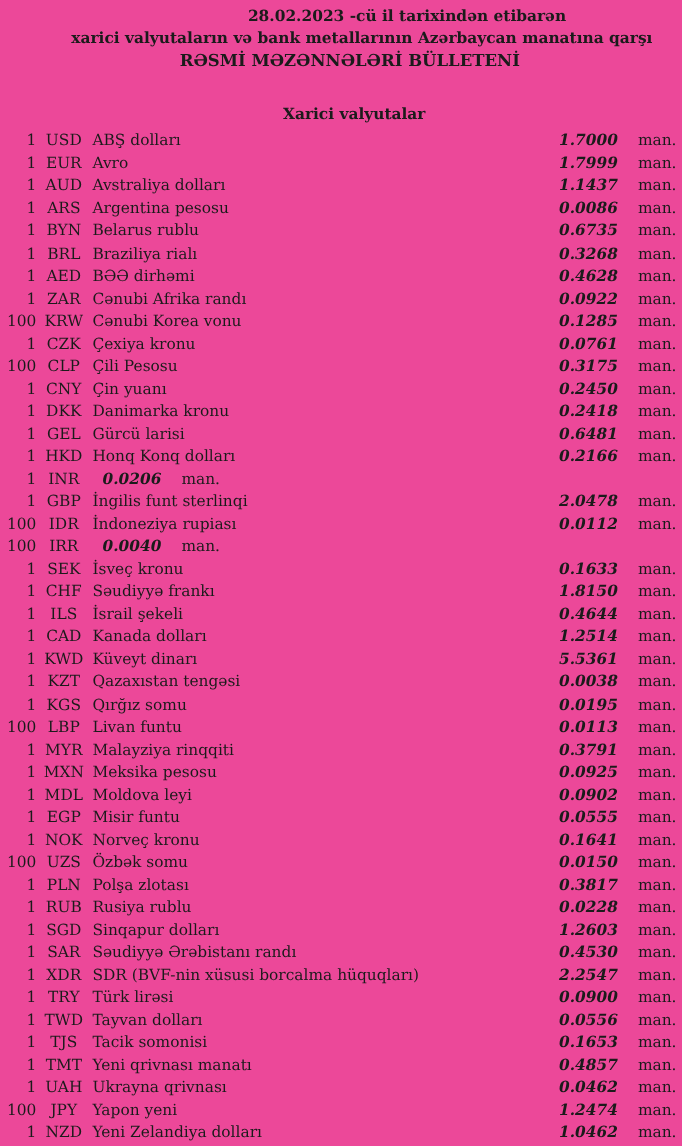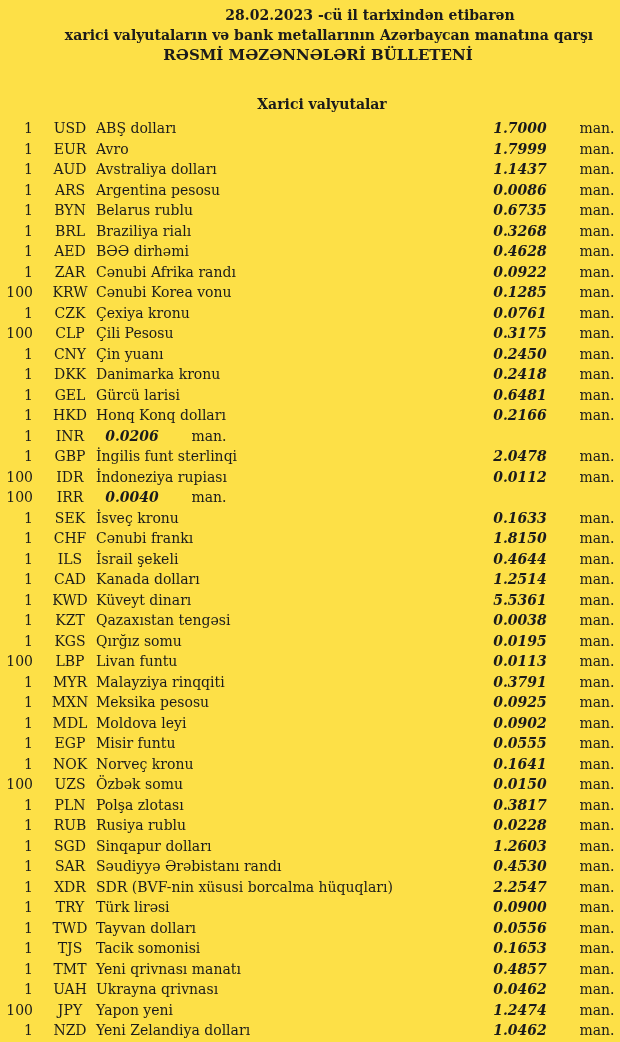--- a/index.html
+++ b/index.html
@@ -4,21 +4,21 @@
 <style>
   html, body {
     margin: 0;
     padding: 0;
     background: #ffffff;
   }
   .page {
     position: relative;
     width: 620px;
     height: 1042px;
-    background: #fde047;
+    background: #ec4899;
     color: #1b1b1b;
     font-family: "DejaVu Serif", "Liberation Serif", serif;
     overflow: hidden;
   }
   .doc-header {
     padding-top: 5px;
   }
   .h-line {
     position: relative;
     text-align: center;
@@ -51,41 +51,41 @@
     white-space: nowrap;
   }
   .cell-qty {
     width: 33px;
     flex: 0 0 33px;
     text-align: right;
   }
   .cell-code {
     width: 44px;
     flex: 0 0 44px;
-    margin-left: 15px;
+    margin-left: 3px;
     text-align: center;
   }
   .cell-name {
     flex: 1 1 auto;
     padding-left: 4px;
     overflow: hidden;
   }
   .cell-rate {
     width: 80px;
     flex: 0 0 80px;
     text-align: center;
     font-weight: bold;
     font-style: italic;
   }
   .cell-unit {
     width: 36px;
     flex: 0 0 36px;
-    margin-left: 19px;
+    margin-left: 4px;
     margin-right: 5px;
-    text-align: center;
+    text-align: right;
   }
 </style>
 </head>
 <body>
 
 <div class="page">
   <div class="doc-header">
     <div class="h-line l1">28.02.2023 -cü il tarixindən etibarən</div>
     <div class="h-line l2">xarici valyutaların və bank metallarının Azərbaycan manatına qarşı</div>
     <div class="h-line l3">RƏSMİ MƏZƏNNƏLƏRİ BÜLLETENİ</div>
@@ -228,21 +228,21 @@
       <div class="row">
         <span class="cell-qty">1</span>
         <span class="cell-code">SEK</span>
         <span class="cell-name">İsveç kronu</span>
         <span class="cell-rate">0.1633</span>
         <span class="cell-unit">man.</span>
       </div>
       <div class="row">
         <span class="cell-qty">1</span>
         <span class="cell-code">CHF</span>
-        <span class="cell-name">Cənubi frankı</span>
+        <span class="cell-name">Səudiyyə frankı</span>
         <span class="cell-rate">1.8150</span>
         <span class="cell-unit">man.</span>
       </div>
       <div class="row">
         <span class="cell-qty">1</span>
         <span class="cell-code">ILS</span>
         <span class="cell-name">İsrail şekeli</span>
         <span class="cell-rate">0.4644</span>
         <span class="cell-unit">man.</span>
       </div>

